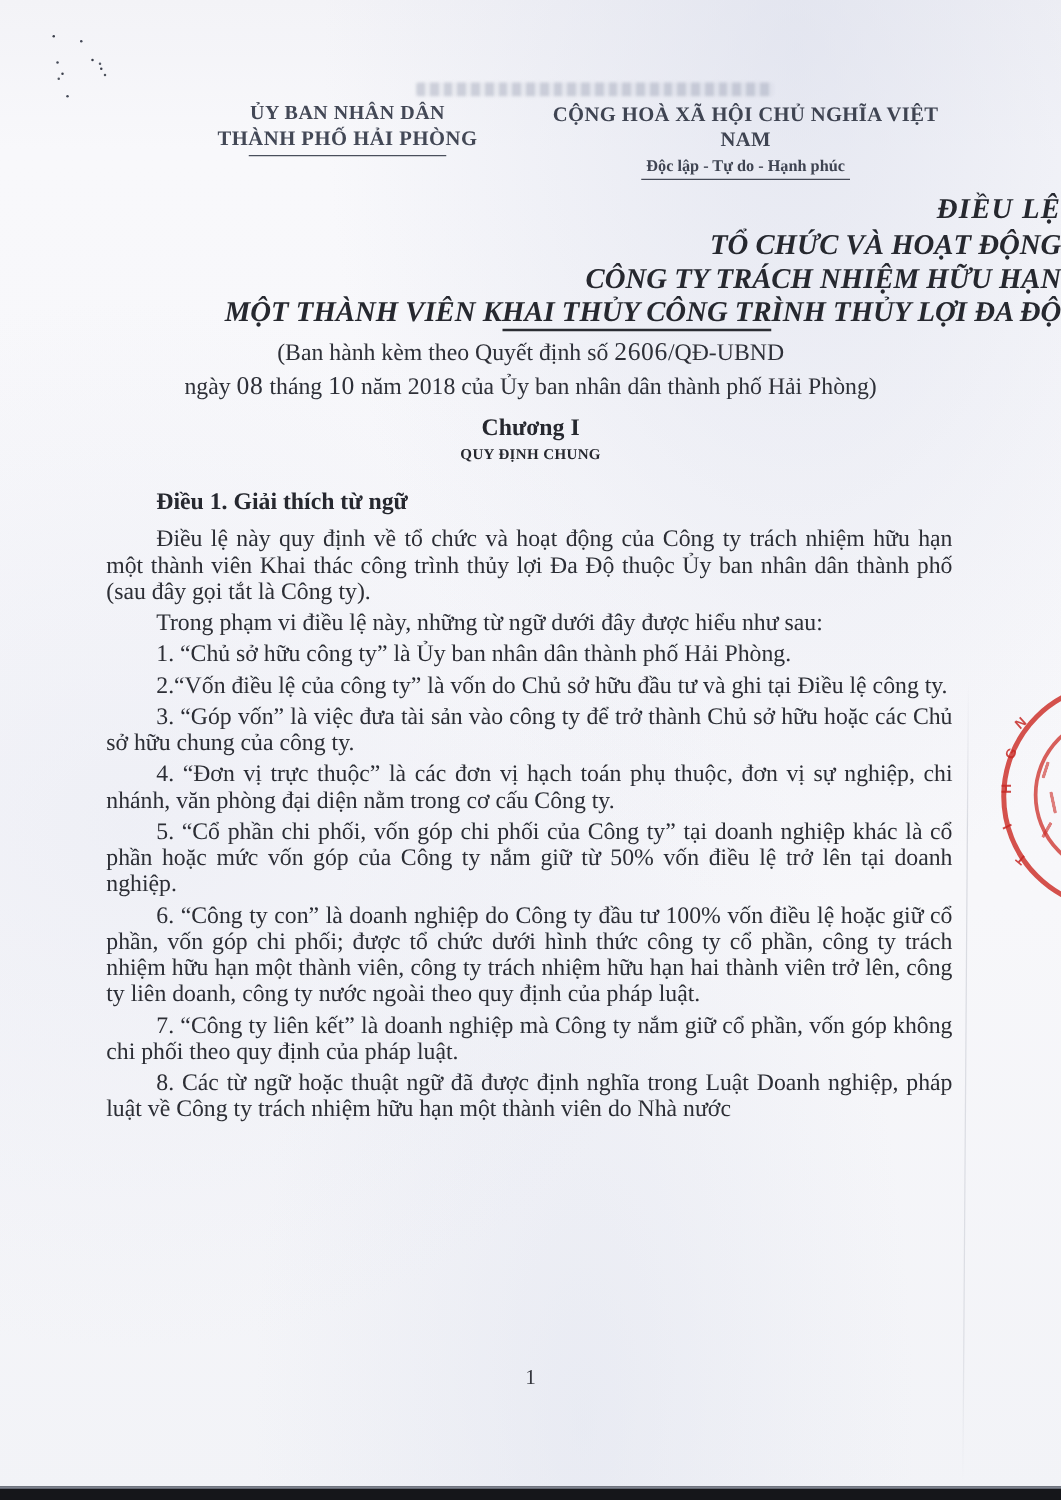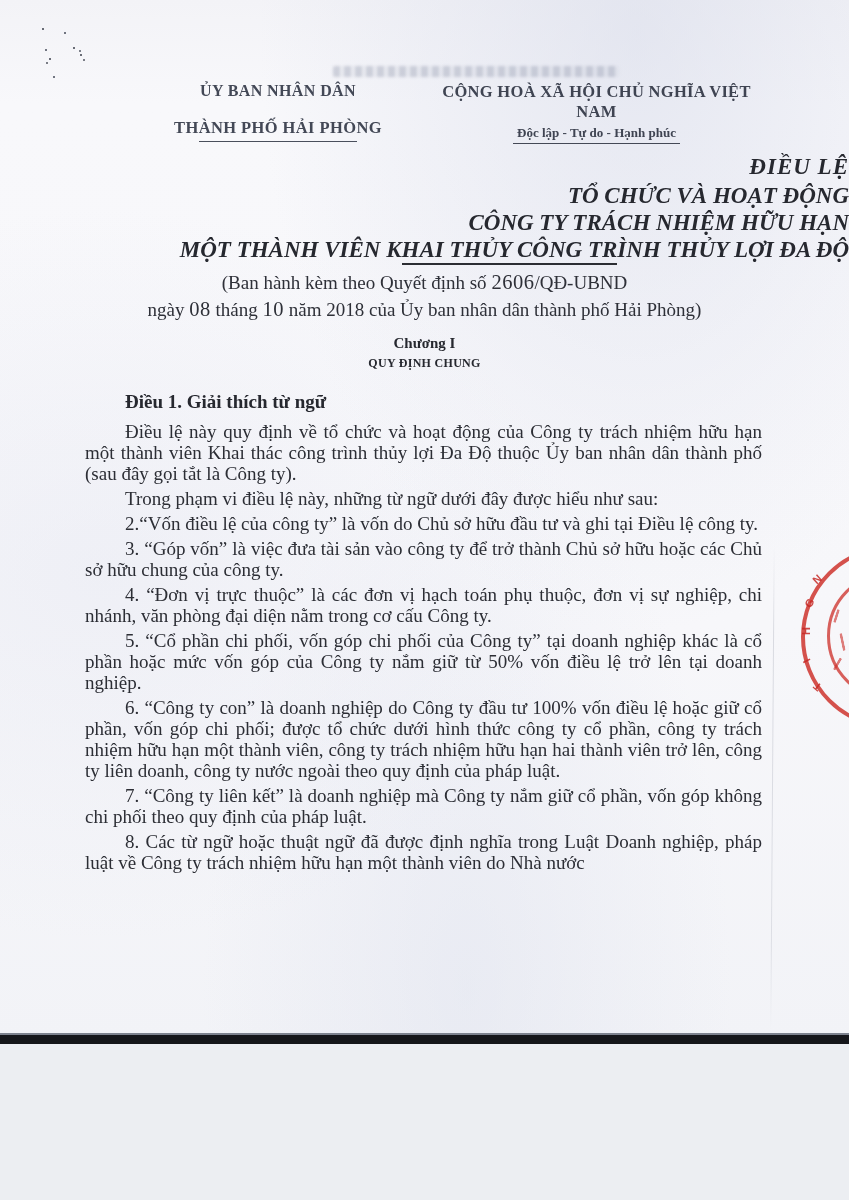--- a/index.html
+++ b/index.html
@@ -2,50 +2,50 @@
 <html lang="vi"><head>
 <meta charset="utf-8">
 <style>
   html,body{margin:0;padding:0;}
   body{
     width:849px;height:1200px;overflow:hidden;
     font-family:"Liberation Serif","DejaVu Serif",serif;
     background:#eceef2;
   }
   .page{
-    position:relative;width:849px;height:1044px;overflow:hidden;
+    position:relative;width:849px;height:1200px;overflow:hidden;
     background:
       radial-gradient(ellipse at 75% 3%, rgba(214,218,233,.55), transparent 42%),
       radial-gradient(ellipse at 12% 55%, rgba(222,225,238,.35), transparent 45%),
       radial-gradient(ellipse at 55% 95%, rgba(218,222,236,.40), transparent 40%),
       linear-gradient(180deg,#f3f3f7 0%,#f8f8fb 10%,#f7f7fa 60%,#f2f3f7 100%);
     color:#2c2e35;
   }
   
   .header{position:absolute;top:82px;left:0;right:0;display:flex;}
   .header-left{width:300px;margin-left:128px;text-align:center;color:#434856;}
   .hl1{font-size:16px;font-weight:bold;letter-spacing:.4px;}
-  .hl2{font-size:16.5px;font-weight:bold;letter-spacing:.4px;margin-top:18px;}
+  .hl2{font-size:16.5px;font-weight:bold;letter-spacing:.4px;margin-top:1px;}
   .hl-rule{width:158px;margin:3px auto 0;border-top:1.6px solid #4a4f5c;}
   .header-right{flex:1;text-align:center;margin-right:84px;color:#3f4452;}
   .hr1{font-size:16.5px;font-weight:bold;letter-spacing:.3px;}
   .hr2{display:inline-block;font-size:13px;font-weight:bold;margin-top:3px;
        border-bottom:1.7px solid #44495六;border-bottom:1.7px solid #444956;padding:0 4px 2px;}
   
   .title{position:absolute;top:152px;left:0;right:0;text-align:right;color:#26282f;font-weight:bold;font-style:italic;}
   .t1{font-size:23px;line-height:30px;letter-spacing:1px;}
   .t2,.t3,.t4{font-size:23px;line-height:27px;}
   .t-underline{border-bottom:2.2px solid #2b2d33;padding-bottom:1px;}
   
   .issuance{position:absolute;top:269px;left:0;right:0;text-align:center;
             font-size:19px;line-height:27px;color:#2e3038;}
   .hw{font-size:20.5px;letter-spacing:.5px;}
   
   .chapter{position:absolute;top:331px;left:0;right:0;text-align:center;color:#26282f;}
-  .ch-label{font-size:15px;font-weight:bold;line-height:24px;}
+  .ch-label{font-size:19px;font-weight:bold;line-height:24px;}
   .ch-title{font-size:12px;font-weight:bold;margin-top:1px;letter-spacing:.3px;}
   
   .article-heading{position:absolute;top:391px;left:85px;right:87px;
                    font-size:19px;font-weight:bold;color:#26282f;text-indent:40px;}
   .body-text{position:absolute;top:421px;left:85px;right:87px;}
   .body-text p{
     margin:0 0 4px;font-size:19px;line-height:21px;
     text-align:justify;text-indent:40px;color:#2c2e35;
   }
   
@@ -110,20 +110,21 @@
   <div class="chapter">
     <div class="ch-label">Chương I</div>
     <div class="ch-title">QUY ĐỊNH CHUNG</div>
   </div>
 
   <div class="article-heading">Điều 1. Giải thích từ ngữ</div>
 
   <div class="body-text">
     <p>Điều lệ này quy định về tổ chức và hoạt động của Công ty trách nhiệm hữu hạn một thành viên Khai thác công trình thủy lợi Đa Độ thuộc Ủy ban nhân dân thành phố (sau đây gọi tắt là Công ty).</p>
     <p>Trong phạm vi điều lệ này, những từ ngữ dưới đây được hiểu như sau:</p>
+    <p>1. “Chủ sở hữu công ty” là Ủy ban nhân dân thành phố Hải Phòng.</p>
     <p>2.“Vốn điều lệ của công ty” là vốn do Chủ sở hữu đầu tư và ghi tại Điều lệ công ty.</p>
     <p>3. “Góp vốn” là việc đưa tài sản vào công ty để trở thành Chủ sở hữu hoặc các Chủ sở hữu chung của công ty.</p>
     <p>4. “Đơn vị trực thuộc” là các đơn vị hạch toán phụ thuộc, đơn vị sự nghiệp, chi nhánh, văn phòng đại diện nằm trong cơ cấu Công ty.</p>
     <p>5. “Cổ phần chi phối, vốn góp chi phối của Công ty” tại doanh nghiệp khác là cổ phần hoặc mức vốn góp của Công ty nắm giữ từ 50% vốn điều lệ trở lên tại doanh nghiệp.</p>
     <p>6. “Công ty con” là doanh nghiệp do Công ty đầu tư 100% vốn điều lệ hoặc giữ cổ phần, vốn góp chi phối; được tổ chức dưới hình thức công ty cổ phần, công ty trách nhiệm hữu hạn một thành viên, công ty trách nhiệm hữu hạn hai thành viên trở lên, công ty liên doanh, công ty nước ngoài theo quy định của pháp luật.</p>
     <p>7. “Công ty liên kết” là doanh nghiệp mà Công ty nắm giữ cổ phần, vốn góp không chi phối theo quy định của pháp luật.</p>
     <p>8. Các từ ngữ hoặc thuật ngữ đã được định nghĩa trong Luật Doanh nghiệp, pháp luật về Công ty trách nhiệm hữu hạn một thành viên do Nhà nước</p>
   </div>
 
   <div class="pagenum">1</div>

